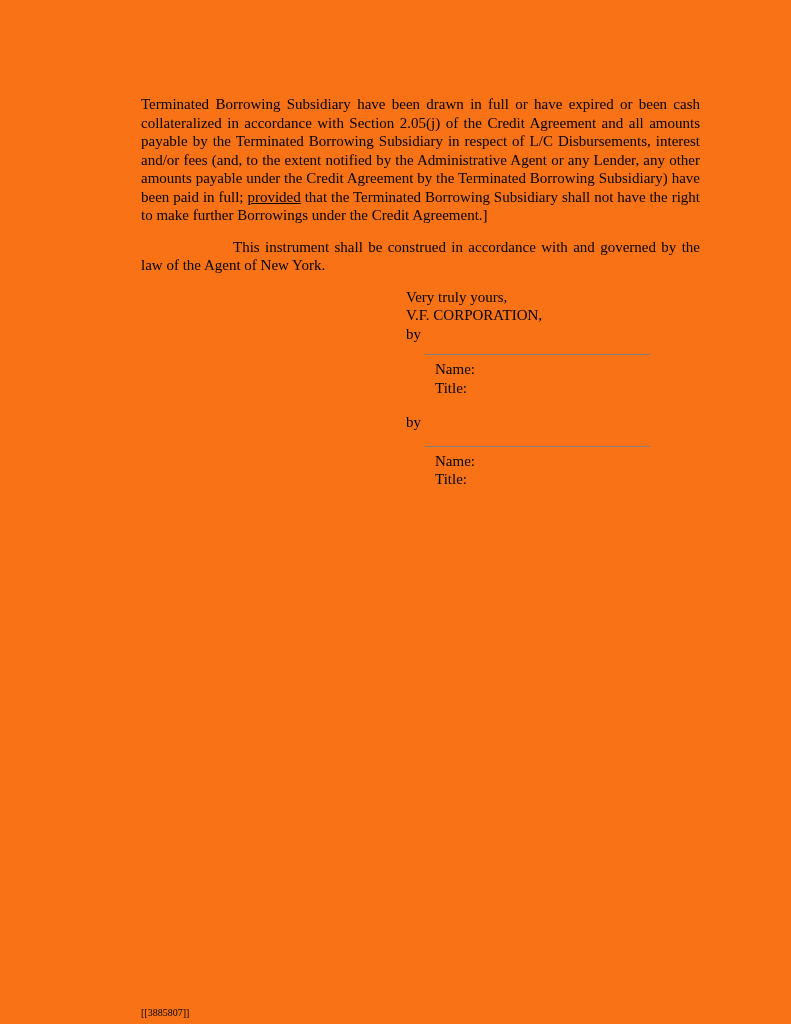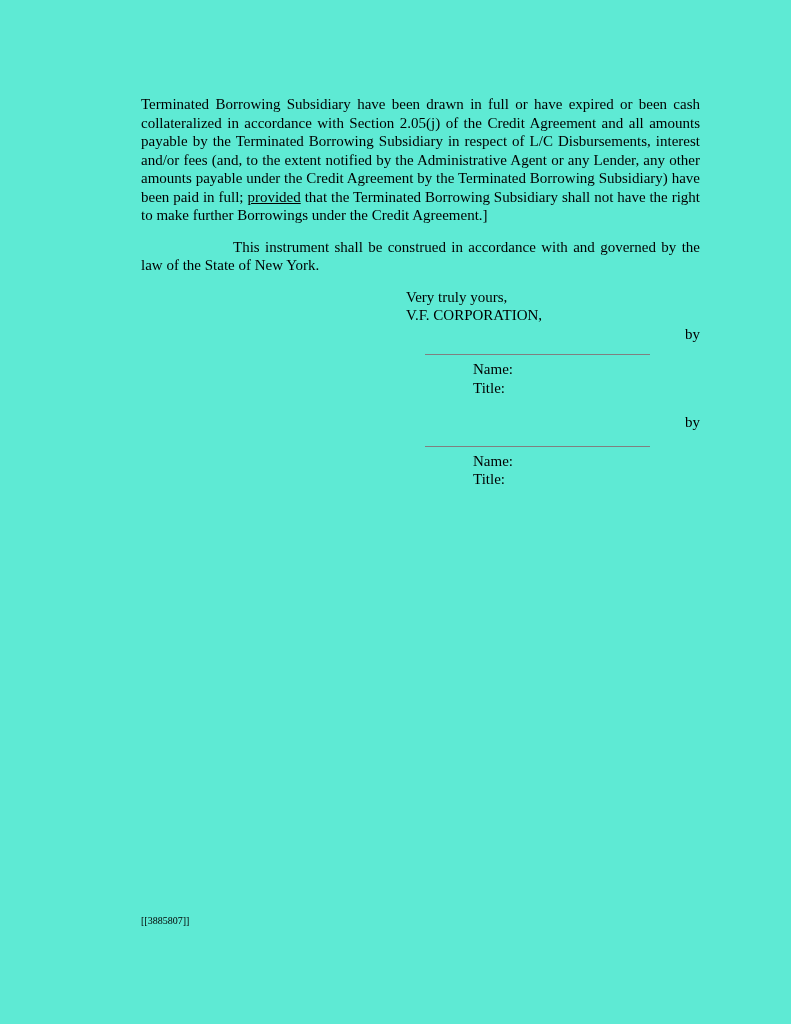--- a/index.html
+++ b/index.html
@@ -1,20 +1,20 @@
 <!DOCTYPE html>
 <html><head>
 <meta charset="utf-8">
 <style>
   html, body { margin: 0; padding: 0; background: #ffffff; }
   .page {
     position: relative;
     width: 791px;
     height: 1024px;
-    background: #5eead4;
+    background: #f97316;
     color: #000000;
     font-family: "Liberation Serif", "DejaVu Serif", serif;
     font-size: 15px;
     line-height: 18.5px;
     box-sizing: border-box;
     padding: 95px 91px 0 141px;
     overflow: hidden;
   }
   .para {
     margin: 0;
@@ -23,49 +23,49 @@
   .para.spaced { margin-top: 13px; }
   .firstline-indent { text-indent: 92px; }
   .u { text-decoration: underline; }
   .sig {
     margin-top: 13px;
     margin-left: 265px;
   }
   .sig p { margin: 0; text-align: left; }
   .sig .closing { }
   .sig .company { }
-  .sig .by { margin-bottom: 0; text-align: right; }
+  .sig .by { margin-bottom: 0; }
   .sigline {
     margin-top: 11px;
     margin-left: 19px;
     width: 225px;
     height: 0;
     border-bottom: 1px solid #808080;
   }
-  .sig .nm { margin-left: 67px; }
+  .sig .nm { margin-left: 29px; }
   .sig .nm.first { margin-top: 5px; }
   .sig .by.second { margin-top: 16px; }
   .sigline.second { margin-top: 14px; }
   .footer {
     position: absolute;
     left: 141px;
-    top: 915px;
+    top: 1007px;
     font-size: 10px;
     line-height: 12px;
     color: #000000;
   }
 </style>
 </head>
 <body>
 
 <div class="page">
 
   <p class="para"><span>Terminated Borrowing Subsidiary have been drawn in full or have expired or been cash collateralized in accordance with Section 2.05(j) of the Credit Agreement and all amounts payable by the Terminated Borrowing Subsidiary in respect of L/C Disbursements, interest and/or fees (and, to the extent notified by the Administrative Agent or any Lender, any other amounts payable under the Credit Agreement by the Terminated Borrowing Subsidiary) have been paid in full; </span><span class="u">provided</span><span> that the Terminated Borrowing Subsidiary shall not have the right to make further Borrowings under the Credit Agreement.]</span></p>
 
-  <p class="para spaced firstline-indent">This instrument shall be construed in accordance with and governed by the law of the State of New York.</p>
+  <p class="para spaced firstline-indent">This instrument shall be construed in accordance with and governed by the law of the Agent of New York.</p>
 
   <div class="sig">
     <p class="closing">Very truly yours,</p>
     <p class="company">V.F. CORPORATION,</p>
 
     <p class="by">by</p>
     <div class="sigline"></div>
     <p class="nm first">Name:</p>
     <p class="nm">Title:</p>
 

